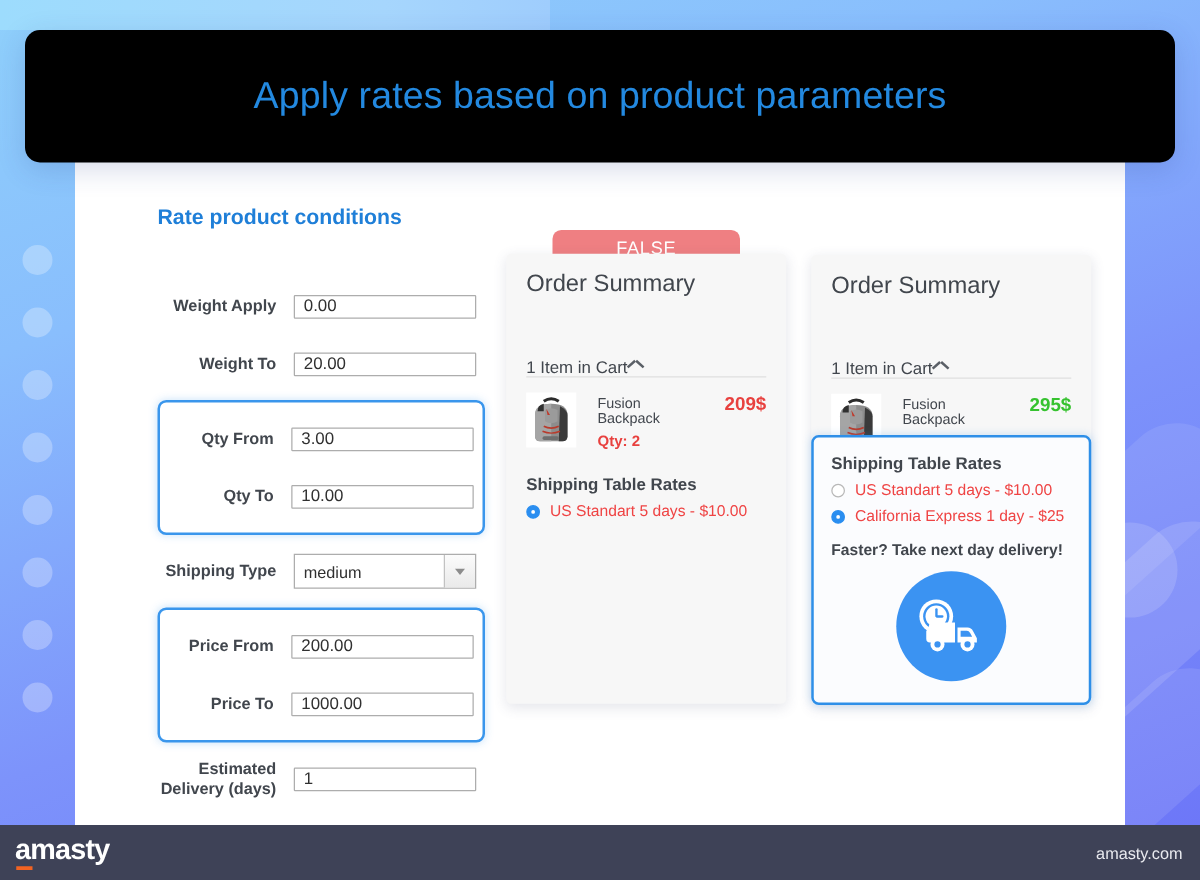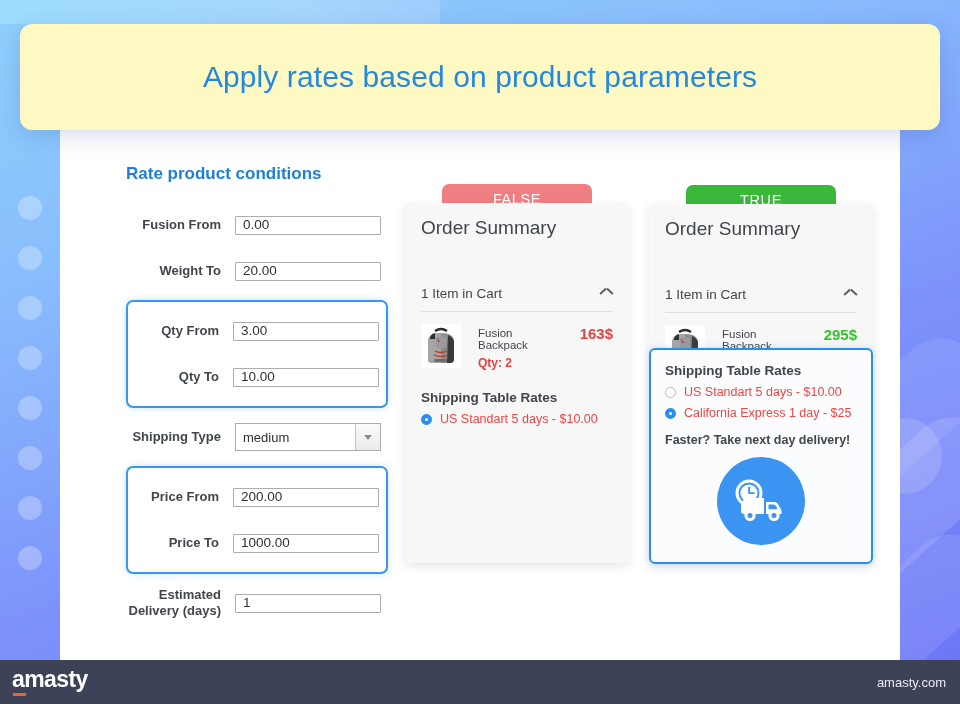--- a/index.html
+++ b/index.html
@@ -82,21 +82,21 @@
     left: 60px; top: 24px;
     width: 840px; height: 636px;
     background: #ffffff;
   }
 
   
   .title-card {
     position: absolute;
     left: 20px; top: 24px;
     width: 920px; height: 106px;
-    background: #fef9c3;
+    background: #000000;
     border-radius: 12px;
     box-shadow: 0 6px 22px rgba(40,60,140,.18);
     display: flex;
     align-items: center;
     justify-content: center;
   }
   .title-card h1 {
     font-size: 30px;
     font-weight: 400;
     color: #2389e0;
@@ -106,21 +106,21 @@
   
   .form-wrap {
     position: absolute;
     left: 126px; top: 164px;
     width: 262px;
   }
   .section-title {
     font-size: 17px;
     font-weight: bold;
     color: #1f7fd8;
-    margin-bottom: 18px;
+    margin-bottom: 38px;
   }
   .field-row {
     display: flex;
     align-items: center;
     justify-content: flex-end;
     height: 46px;
   }
   .field-label {
     font-size: 13px;
     color: #41464d;
@@ -214,24 +214,23 @@
 
   .oc-title {
     font-size: 19px;
     color: #41464d;
     font-weight: 400;
     margin-bottom: 8px;
   }
   .oc-sub {
     display: flex;
     align-items: center;
-    justify-content: space-between;
+    justify-content: flex-start;
     font-size: 13.5px;
     color: #41464d;
-    padding-bottom: 10px;
     border-bottom: 1px solid #e0e0e0;
     margin-top: 47px;
   }
   .chev {
     width: 13px; height: 9px;
     position: relative;
   }
   .chev::before, .chev::after {
     content: "";
     position: absolute;
@@ -385,21 +384,21 @@
 
   <div class="title-card">
     <h1>Apply rates based on product parameters</h1>
   </div>
 
   <div class="form-wrap">
     <div class="section-title">Rate product conditions</div>
 
     <div class="plain-group">
       <div class="field-row">
-        <div class="field-label">Fusion From</div>
+        <div class="field-label">Weight Apply</div>
         <input class="field-input" value="0.00" style="">
       </div>
       <div class="field-row">
         <div class="field-label">Weight To</div>
         <input class="field-input" value="20.00" style="">
       </div>
     </div>
 
     <div class="hl-group">
       <div class="field-row">
@@ -464,32 +463,31 @@
           <path d="M16 13 l3 5 l-2 0 z" fill="#c0392b"></path>
           <path d="M14 27 q6 3 12 0" stroke="#b93b2c" stroke-width="1.3" fill="none"></path>
           <path d="M13 31 q7 3 14 0" stroke="#b93b2c" stroke-width="1.1" fill="none"></path>
           <rect x="13" y="35" width="13" height="3" rx="1.4" fill="#6e6e6e"></rect>
         </svg>
       </div>
       <div class="item-mid">
         <div class="item-name">Fusion Backpack</div>
         <div class="item-qty red">Qty: 2</div>
       </div>
-      <div class="item-price red">163$</div>
+      <div class="item-price red">209$</div>
     </div>
     <div class="rates-plain">
       <div class="rates-title">Shipping Table Rates</div>
       <div class="rate-row">
         <span class="radio on"></span>
         <span>US Standart 5 days - $10.00</span>
       </div>
     </div>
   </div>
 
-  <div class="badge true-badge">TRUE</div>
 
   <div class="order-card true-card">
     <div class="oc-title">Order Summary</div>
     <div class="oc-sub">
       <span>1 Item in Cart</span>
       <span class="chev"></span>
     </div>
     <div class="oc-item">
       <div class="thumb">
         <svg width="40" height="44" viewBox="0 0 40 44">

